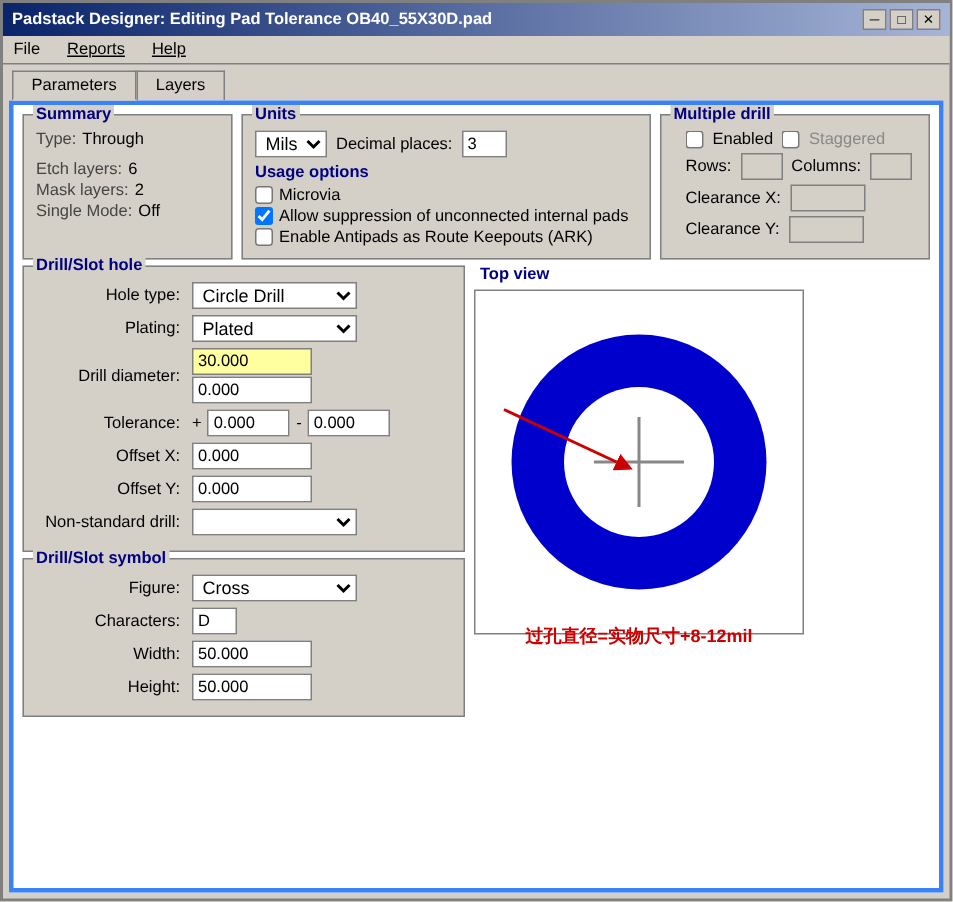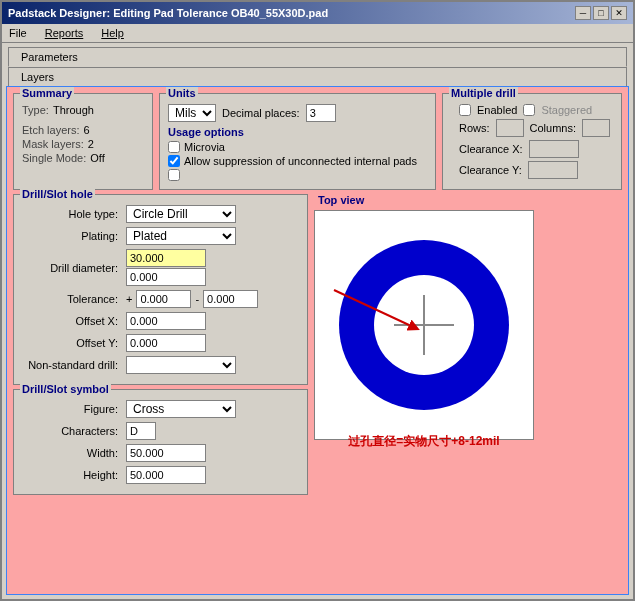--- a/index.html
+++ b/index.html
@@ -63,21 +63,20 @@
       cursor: pointer;
       padding: 1px 3px;
       text-decoration: underline;
     }
     .menu-item:first-child { text-decoration: none; }
     .tabs-bar {
       padding: 4px 6px 0 6px;
       display: flex;
       gap: 0;
       flex-shrink: 0;
-      flex-direction: column;
     }
     .tab {
       padding: 3px 12px;
       border: 1px solid #808080;
       background: #d4d0c8;
       cursor: pointer;
       font-size: 11px;
       border-bottom: none;
     }
     .tab.active {
@@ -85,23 +84,23 @@
       border-bottom: 1px solid #d4d0c8;
       font-weight: normal;
       z-index: 1;
     }
     .main-content {
       flex: 1;
       padding: 6px;
       display: flex;
       flex-direction: column;
       gap: 4px;
-      border: 1px solid #3b82f6;
+      border: 3px solid #3b82f6;
       margin: 0 4px 4px 4px;
-      background: #fca5a5;
+      background: #ffffff;
       overflow: hidden;
     }
     .top-row {
       display: flex;
       gap: 6px;
       flex-shrink: 0;
     }
     .group-box {
       border: 1px solid #808080;
       padding: 4px 8px 6px 8px;
@@ -353,20 +352,21 @@
             <div class="usage-row">
               <input type="checkbox" style="">
               <span>Microvia</span>
             </div>
             <div class="usage-row">
               <input type="checkbox" checked="" style="">
               <span>Allow suppression of unconnected internal pads</span>
             </div>
             <div class="usage-row">
               <input type="checkbox" style="">
+              <span>Enable Antipads as Route Keepouts (ARK)</span>
             </div>
           </div>
         </div>
       </div>
 
       <div class="group-box multiple-drill-box">
         <span class="group-box-title">Multiple drill</span>
         <div class="multiple-row">
           <input type="checkbox" style="">
           <span>Enabled</span>

